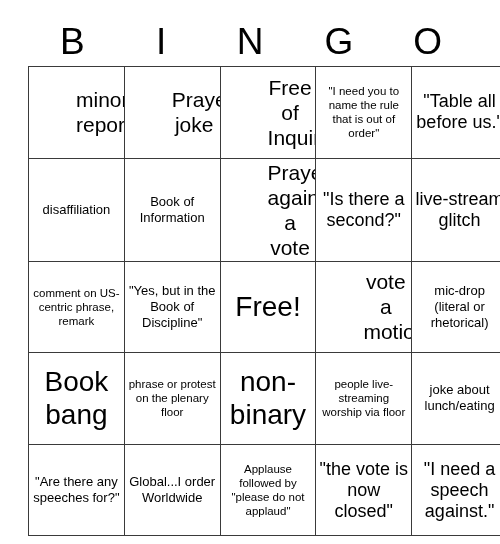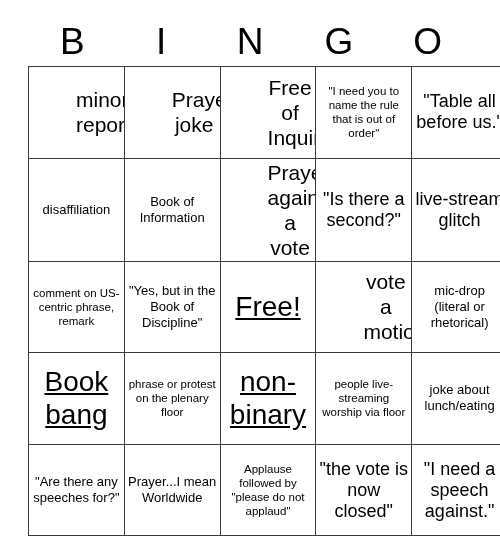--- a/index.html
+++ b/index.html
@@ -53,21 +53,21 @@
     padding: 1px 3px;
     text-align: center;
     vertical-align: middle;
     overflow: hidden;
     font-family: "Liberation Sans", sans-serif;
     color: #000000;
   }
 
   
   #bingo-grid td .cell-text { display: block; }
-  #bingo-grid td[data-size="xl"]   .cell-text { font-size: 28px; line-height: 33px; text-decoration: underline; }
+  #bingo-grid td[data-size="xl"]   .cell-text { font-size: 28px; line-height: 33px; }
   #bingo-grid td[data-size="lg"]   .cell-text { font-size: 21px; line-height: 25px; margin-left: 44px; }
   #bingo-grid td[data-size="md"]   .cell-text { font-size: 18px; line-height: 21px; }
   #bingo-grid td[data-size="sm"]   .cell-text { font-size: 13px; line-height: 16px; }
   #bingo-grid td[data-size="xs"]   .cell-text { font-size: 11.5px; line-height: 14px; }
 </style>
 </head>
 <body>
 
 <div id="bingo-card">
 
@@ -147,21 +147,21 @@
           </td>
         <td data-size="sm">
             <span class="cell-text">joke about lunch/eating</span>
           </td>
       </tr>
       <tr>
         <td data-size="sm">
             <span class="cell-text">"Are there any speeches for?"</span>
           </td>
         <td data-size="sm">
-            <span class="cell-text">Prayer...I mean Worldwide</span>
+            <span class="cell-text">Global...I order Worldwide</span>
           </td>
         <td data-size="xs">
             <span class="cell-text">Applause followed by "please do not applaud"</span>
           </td>
         <td data-size="md">
             <span class="cell-text">"the vote is now closed"</span>
           </td>
         <td data-size="md">
             <span class="cell-text">"I need a speech against."</span>
           </td>

